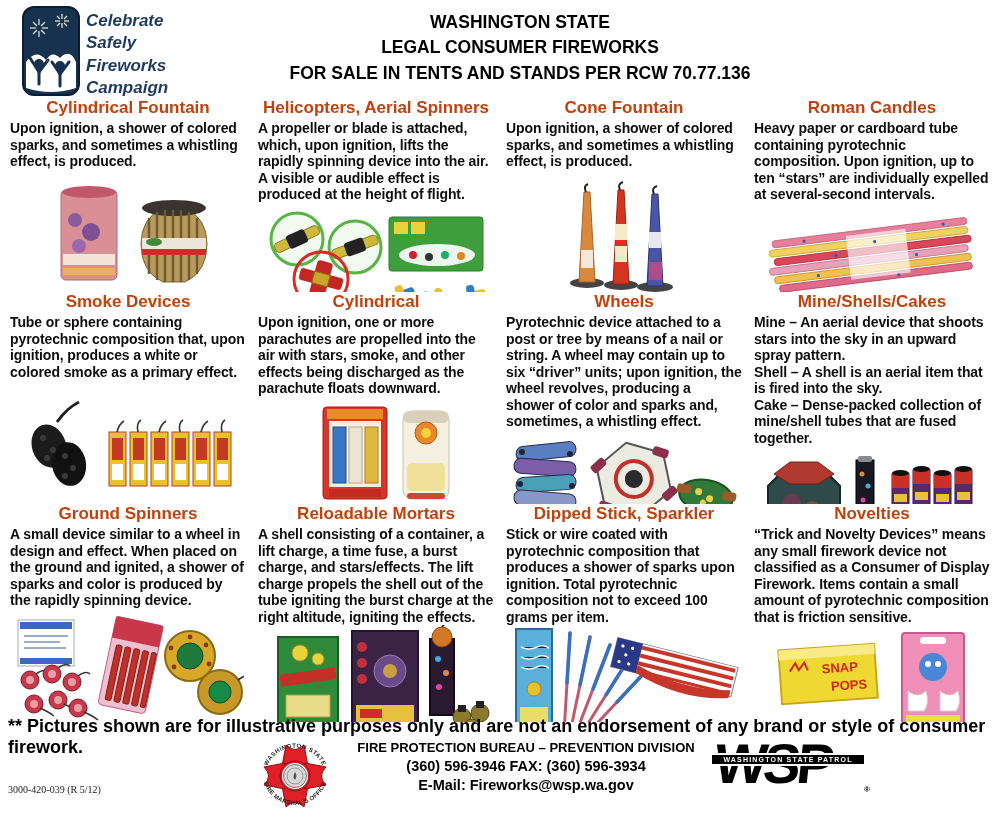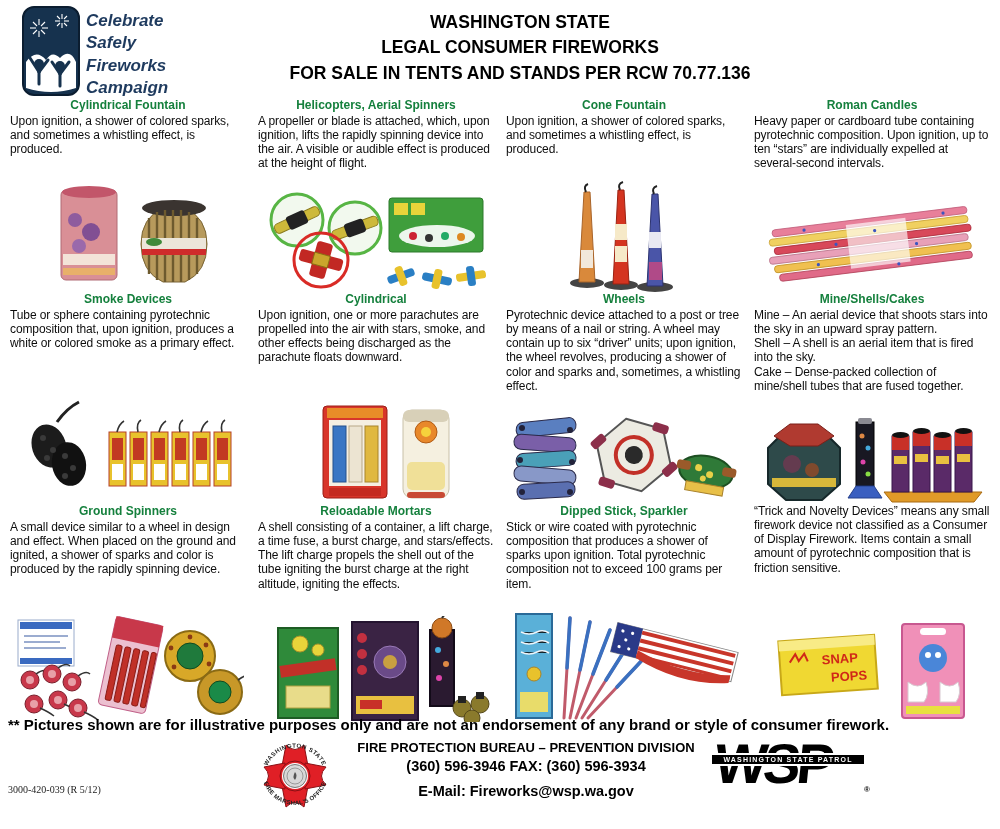--- a/index.html
+++ b/index.html
@@ -18,32 +18,32 @@
     position: absolute; left: 150px; top: 10px; width: 740px; text-align: center;
     font-weight: bold; font-size: 17.5px; color: #000; line-height: 1.45;
   }
   
   .grid {
     position: absolute; left: 10px; top: 98px; width: 980px;
     display: grid; grid-template-columns: repeat(4, 1fr);
     grid-template-rows: 194px 212px 218px; column-gap: 12px;
   }
   .cell { display: flex; flex-direction: column; overflow: hidden; }
-  .sec-title { text-align: center; font-size: 12px; font-weight: bold; color: #15803d; margin-bottom: 2px; }
+  .sec-title { text-align: center; font-size: 17px; font-weight: bold; color: #c2410c; margin-bottom: 2px; }
   .sec-desc {
-    font-size: 12px; font-weight: normal; color: #0d0d0d; line-height: 1.18;
+    font-size: 14px; font-weight: bold; color: #0d0d0d; line-height: 1.18;
     letter-spacing: -0.1px; white-space: pre-line;
   }
   .sec-img { margin-top: auto; display: flex; justify-content: center; align-items: flex-end; }
   
-  .disclaimer { position: absolute; left: 8px; top: 716px; font-size: 15px; font-weight: bold; color: #000; }
+  .disclaimer { position: absolute; left: 8px; top: 716px; font-size: 18px; font-weight: bold; color: #000; }
   .seal { position: absolute; left: 258px; top: 736px; }
   .bureau { position: absolute; left: 330px; top: 740px; width: 392px; text-align: center; font-weight: bold; color: #000; }
   .bureau-l1 { font-size: 13px; margin-bottom: 3px; }
-  .bureau-l2 { font-size: 14.5px; margin-bottom: 9px; }
+  .bureau-l2 { font-size: 14.5px; margin-bottom: 3px; }
   .bureau-l3 { font-size: 14.5px; }
   .wsp { position: absolute; left: 712px; top: 738px; width: 160px; height: 58px; }
   .wsp-letters {
     font-weight: bold; font-size: 56px; line-height: 0.92; letter-spacing: -4px;
     color: #000; transform: skewX(-6deg); transform-origin: left bottom;
   }
   .wsp-band {
     position: absolute; top: 15px; left: 0px; width: 152px; height: 13px; background: #000;
     border-top: 2px solid #fff; border-bottom: 2px solid #fff;
     display: flex; align-items: center; justify-content: center;
@@ -560,20 +560,21 @@
                 <rect x="130" y="46" width="96" height="4"></rect>
                 <rect x="130" y="54" width="96" height="3"></rect>
               </g>
             <path d="M130,58 q50,16 96,2 l0,-8 q-46,12 -96,-2 Z" fill="#c8362a"></path>
           </g>
         </svg>
       </div>
     </div>
 
     <div class="cell">
+      <div class="sec-title">Novelties</div>
       <div class="sec-desc">“Trick and Novelty Devices” means any small firework device not classified as a Consumer of Display Firework.  Items contain a small amount of pyrotechnic composition that is friction sensitive.</div>
       <div class="sec-img">
         <svg width="232" height="106" viewBox="0 0 232 106">
           <g transform="rotate(-4 72 48)">
             <rect x="24" y="22" width="96" height="54" fill="#f0d832" stroke="#c8a818" stroke-width="2"></rect>
             <rect x="24" y="22" width="96" height="10" fill="#f8eb86"></rect>
             <path d="M34,44 l6,-8 l3,7 l6,-7 l3,8" stroke="#d02818" stroke-width="2" fill="none"></path>
             <text x="66" y="48" font-size="13" font-weight="bold" fill="#d02818" font-family="Liberation Sans, sans-serif">SNAP</text>
             <text x="74" y="66" font-size="13" font-weight="bold" fill="#d02818" font-family="Liberation Sans, sans-serif">POPS</text>
           </g>

